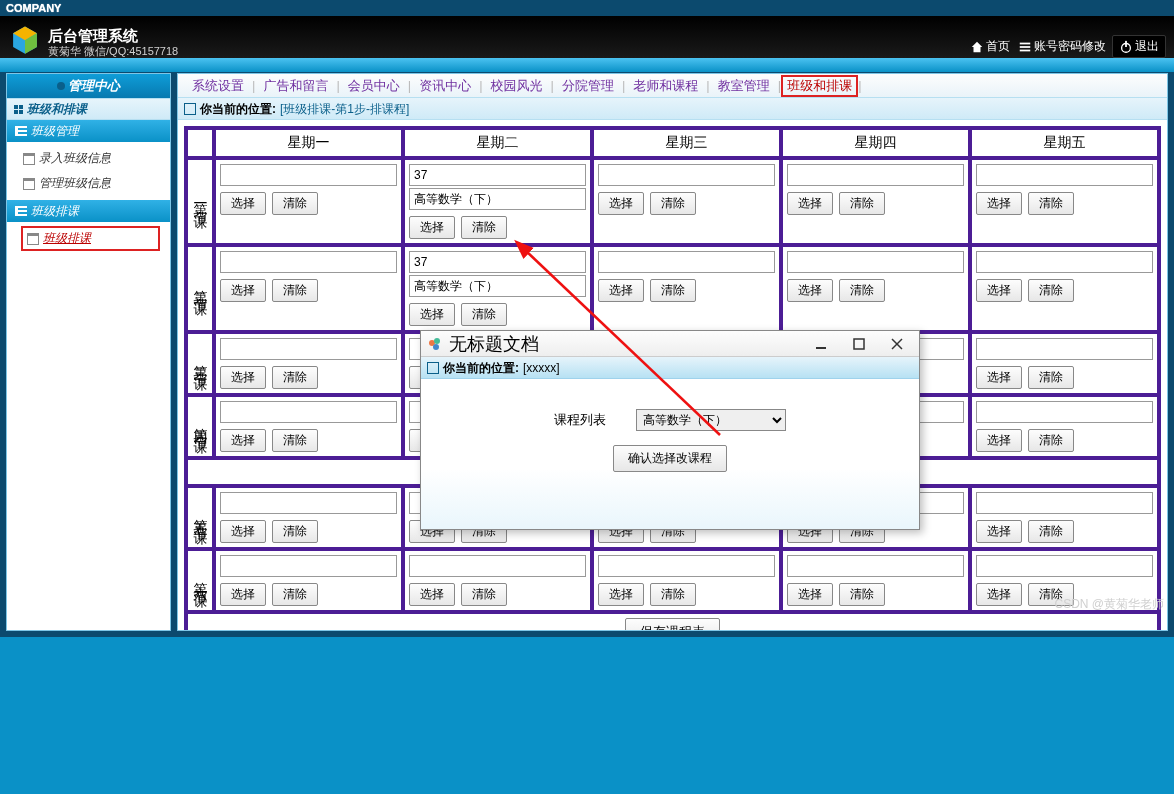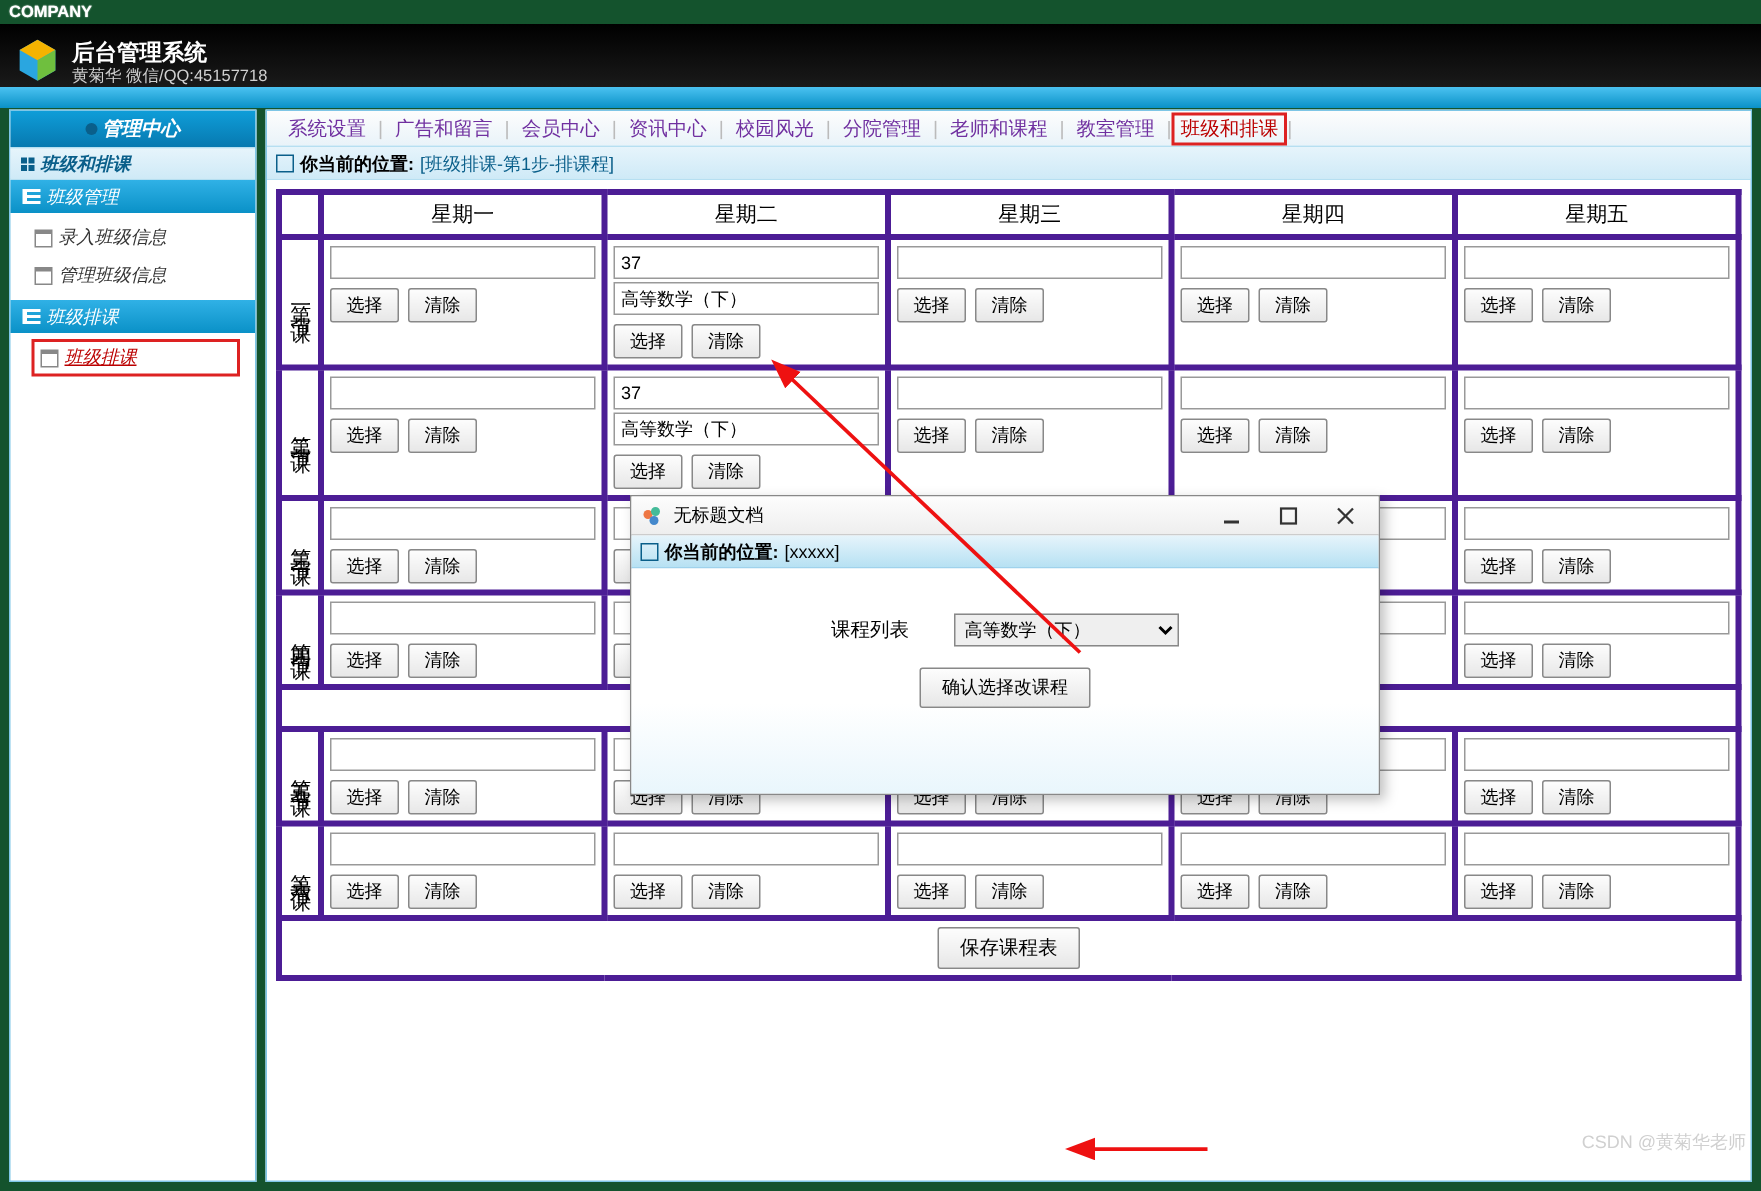--- a/index.html
+++ b/index.html
@@ -1,17 +1,17 @@
 <!DOCTYPE html>
 <html><head>
 <meta charset="utf-8">
 <style>
 * { margin:0; padding:0; box-sizing:border-box; font-family:"Microsoft YaHei",SimSun,Arial,sans-serif; }
 body { background:#0a91c7; font-size:12px; overflow:hidden; }
-.outer { width:1174px; height:794px; position:relative; background:#14532d; }
+.outer { width:1174px; height:637px; position:relative; background:#0c4a6e; }
 .company-bar { height:16px; padding:2px 6px; color:#fff; font-size:11px; font-weight:bold; text-shadow:0 0 1px #fff; }
 .top-header { height:42px; background:linear-gradient(#000,#1a1a1a); display:flex; align-items:flex-end; color:#fff; padding:0 8px; }
 .logo { width:34px; height:34px; margin-right:6px; }
 .logo svg{ width:100%; height:100% }
 .title-block { line-height:1.2; }
 .title-block h1 { font-size:15px; font-weight:bold; }
 .title-block .sub { font-size:11px; color:#d0d0d0; }
 .user-info { margin-left:140px; font-size:14px; }
 .header-right { margin-left:auto; display:flex; gap:4px; align-items:center; }
 .hlink { color:#fff; text-decoration:none; font-size:12px; display:flex; align-items:center; gap:2px; padding:0 2px; }
@@ -50,21 +50,21 @@
 table.sched td.period { width:26px; text-align:center; font-size:14px; vertical-align:middle; }
 table.sched td.period span{ writing-mode:vertical-rl; letter-spacing:4px; }
 .cell input[type=text]{ width:100%; height:22px; border:1px solid #999; padding:0 4px; font-size:12px; margin-bottom:2px; }
 .cell .row2{display:flex;gap:6px;margin-top:4px;}
 .cell button{ padding:2px 10px; font-size:12px; border:1px solid #888; background:linear-gradient(#fdfdfd,#e7e7e7); cursor:pointer; border-radius:2px;}
 .gap-row td{height:28px;background:#fff;border-left:1px solid #cfcfcf;border-right:1px solid #cfcfcf;}
 .footer-row td{text-align:center;padding:8px;}
 .footer-row button{padding:4px 14px;font-size:13px;border:1px solid #888;background:linear-gradient(#fdfdfd,#e7e7e7);cursor:pointer;border-radius:2px;}
 
 .dialog { position:absolute; left:420px; top:330px; width:500px; background:#fff; border:1px solid #888; box-shadow:3px 3px 8px rgba(0,0,0,0.25); }
-.dlg-title { height:26px; background:linear-gradient(#fdfdfd,#eee); border-bottom:1px solid #ccc; display:flex; align-items:center; padding:0 6px; font-size:12px; gap:6px; }
+.dlg-title { height:26px; background:linear-gradient(#fdfdfd,#eee); border-bottom:1px solid #ccc; display:flex; align-items:center; padding:0 6px; font-size:18px; gap:6px; }
 .dlg-title .logo2{width:16px;height:16px;}
 .dlg-title .spacer{margin-left:auto;}
 .dlg-ctrl{width:32px;height:22px;border:1px solid transparent;background:none;display:flex;align-items:center;justify-content:center;cursor:pointer;font-family:Arial;}
 .dlg-ctrl svg{width:12px;height:12px;}
 .dlg-crumb{ height:22px; line-height:22px; background:linear-gradient(#e6f4fb,#b7e1f3); border-bottom:1px solid #9fd2ec; padding-left:6px; font-size:12px; display:flex; align-items:center; gap:4px;}
 .dlg-body{ padding:30px 10px 30px 10px; min-height:150px; background:linear-gradient(#fff 60%,#e9f6fc); }
 .dlg-row{display:flex;align-items:center;justify-content:center;gap:30px;margin-bottom:14px;}
 .dlg-row label{font-size:13px;}
 .dlg-row select{font-size:12px;padding:2px;width:150px;border:1px solid #888;}
 .dlg-row button{padding:4px 14px;font-size:12px;border:1px solid #888;background:linear-gradient(#fdfdfd,#e7e7e7);cursor:pointer;border-radius:2px;}
@@ -85,20 +85,43 @@
     <div class="logo">
       <svg viewBox="0 0 40 40">
           <polygon points="20,3 34,11 34,27 20,35 6,27 6,11" fill="#2aa6e0"></polygon>
           <polygon points="20,3 34,11 20,19 6,11" fill="#f4b300"></polygon>
           <polygon points="20,19 34,11 34,27 20,35" fill="#6fbf3e"></polygon>
         </svg>
     </div>
     <div class="title-block">
       <h1>后台管理系统</h1>
       <div class="sub">黄菊华 微信/QQ:45157718</div>
+    </div>
+    <div class="header-right">
+      <a href="#" class="hlink">
+          <span class="hicon"><svg viewBox="0 0 16 16">
+              <path d="M2 8 L8 2 L14 8 L12 8 L12 14 L4 14 L4 8 Z" fill="#fff"></path>
+            </svg></span>
+          <span>首页</span>
+        </a>
+      <a href="#" class="hlink">
+          <span class="hicon"><svg viewBox="0 0 16 16">
+              <rect x="2" y="3" width="12" height="2" fill="#fff"></rect>
+              <rect x="2" y="7" width="12" height="2" fill="#fff"></rect>
+              <rect x="2" y="11" width="12" height="2" fill="#fff"></rect>
+            </svg></span>
+          <span>账号密码修改</span>
+        </a>
+      <a href="#" class="hlink logout">
+          <span class="hicon"><svg viewBox="0 0 16 16">
+              <circle cx="8" cy="9" r="5" fill="none" stroke="#fff" stroke-width="1.5"></circle>
+              <rect x="7" y="1" width="2" height="7" fill="#fff"></rect>
+            </svg></span>
+          <span>退出</span>
+        </a>
     </div>
   </div>
   <div class="blue-strip"></div>
 
   <div class="main-wrap">
     <div class="sidebar">
       <div class="panel-hd">
         <span class="marker-dots"></span><span>管理中心</span>
       </div>
       <div class="sub-panel-hd">

